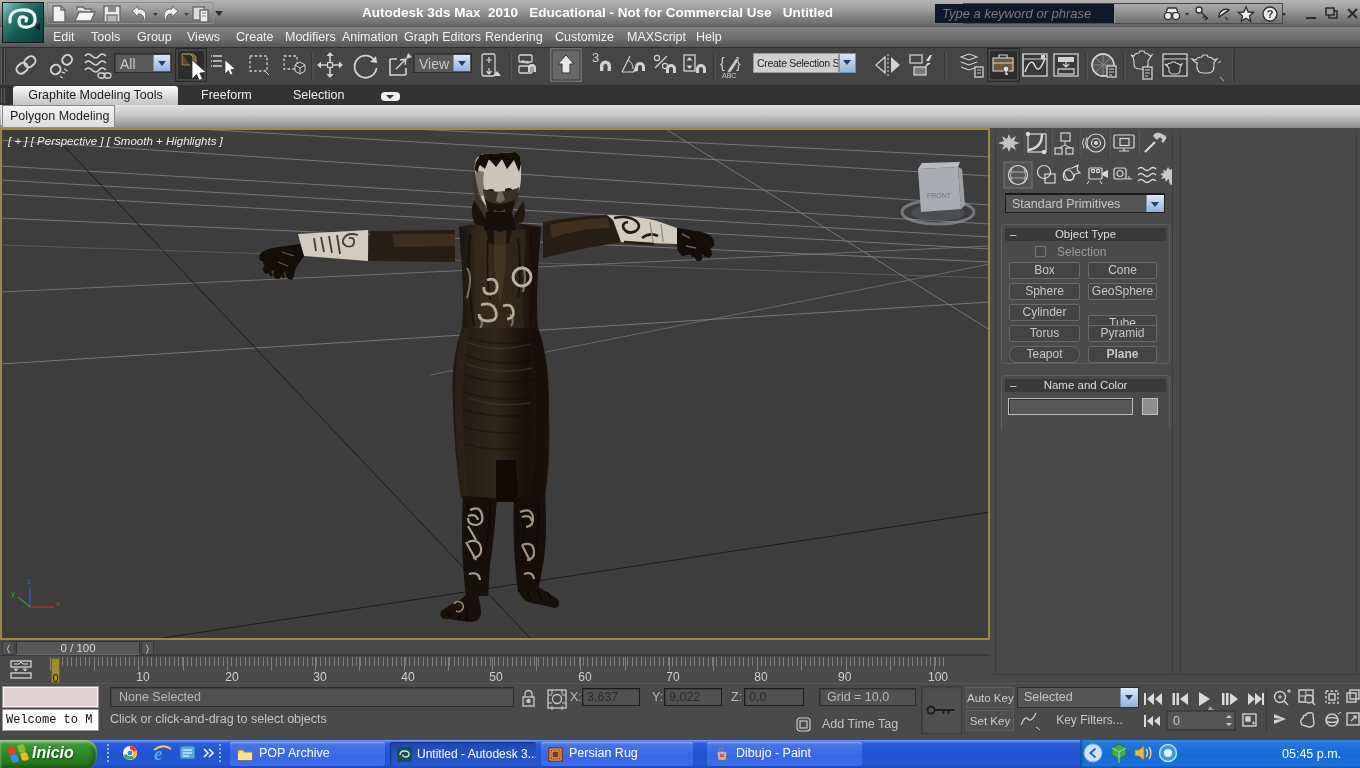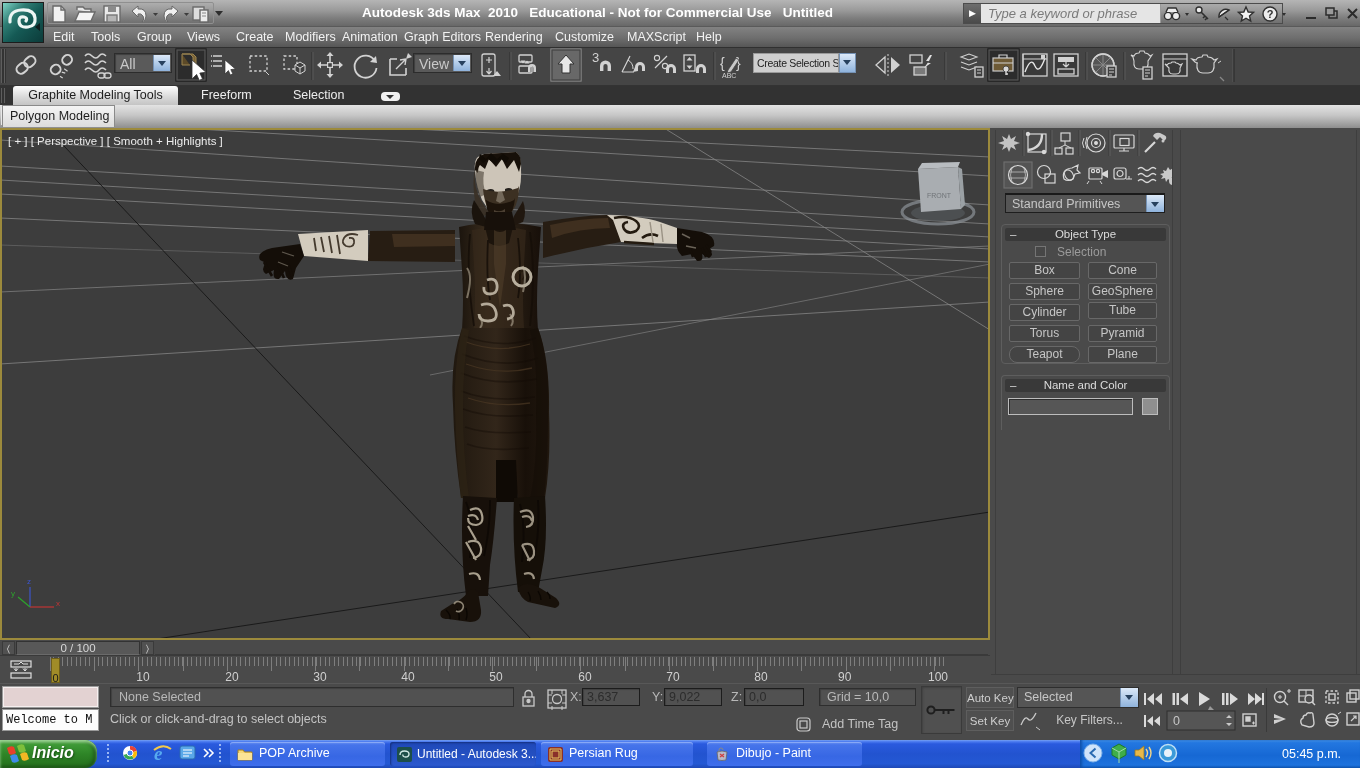--- a/index.html
+++ b/index.html
@@ -10,21 +10,21 @@
   #titlebar { left:0; top:0; width:1360px; height:26px;
     background:linear-gradient(180deg,#b5b5b5 0%,#9a9a9a 40%,#7d7d7d 70%,#686868 100%); }
   #logo { left:2px; top:2px; width:42px; height:41px;
     background:linear-gradient(135deg,#7fd4c6 0%,#2f7d74 30%,#155a55 55%,#0c3b3a 100%);
     border:1px solid #1c1c1c; z-index:30; }
   #qat { left:47px; top:2px; width:167px; height:22px; border:1px solid #8f8f8f; border-radius:2px; }
   .ttl { top:5px; height:16px; color:#fff; font-size:13.5px; font-weight:bold; white-space:pre; }
   
   #searchbox { left:963px; top:3px; width:320px; height:21px; border:1px solid #4c4c4c; background:transparent; }
   #searcharrow { left:964px; top:4px; width:17px; height:19px; background:linear-gradient(180deg,#6e6e6e,#4a4a4a); color:#fff; font-size:9px; line-height:19px; text-align:center; }
-  #searchfield { left:981px; top:4px; width:180px; height:19px; background:#e5e5e5; border-right:1px solid #9a9a9a; color:#7a7a7a; font-style:italic; font-size:13px; line-height:19px; padding-left:7px; }
+  #searchfield { left:935px; top:4px; width:180px; height:19px; background:#0f172a; border-right:1px solid #9a9a9a; color:#7a7a7a; font-style:italic; font-size:13px; line-height:19px; padding-left:7px; }
   
   #menubar { left:0; top:26px; width:1360px; height:21px;
     background:linear-gradient(180deg,#828282 0%,#6e6e6e 55%,#565656 100%); border-top:1px solid #5a5a5a; }
   .menu { top:30px; color:#f2f2f2; font-size:12.5px; }
   
   #toolbar { left:0; top:47px; width:1360px; height:39px; background:#454545; border-top:1px solid #303030; border-bottom:1px solid #333; }
   .grip { width:5px; background:repeating-linear-gradient(90deg,#5e5e5e 0 1px,#333 1px 3px); }
   .combo { height:20px; background:#5a5a5a; border:1px solid #2c2c2c; box-shadow:inset 1px 1px 1px #3e3e3e; color:#c9c9c9; font-size:14px; }
   .combo .cbtxt { position:absolute; left:5px; top:2px; }
   .cbbtn { position:absolute; right:1px; top:1px; bottom:1px; width:17px;
@@ -35,21 +35,21 @@
   #ribtab { left:13px; top:86px; width:165px; height:19px; background:linear-gradient(180deg,#fdfdfd,#d8d8d8 60%,#c4c4c4); border-radius:3px 3px 0 0; color:#1d1d1d; font-size:12.5px; text-align:center; line-height:19px; }
   .ribname { top:88px; color:#ededed; font-size:12.5px; }
   #ribpill { left:381px; top:92px; width:19px; height:9px; background:#f0f0f0; border-radius:4px; }
   #ribpill:after { content:""; position:absolute; left:5px; top:3px; border-left:4px solid transparent; border-right:4px solid transparent; border-top:4px solid #333; }
   
   #pmrow { left:0; top:105px; width:1360px; height:23px; background:linear-gradient(180deg,#e3e3e3 0%,#c6c6c6 45%,#a8a8a8 75%,#8e8e8e 100%); }
   #pmtab { left:2px; top:105px; width:113px; height:22px; background:linear-gradient(180deg,#f4f4f4,#dcdcdc); border:1px solid #8a8a8a; border-bottom:none; color:#1d1d1d; font-size:12.5px; padding:3px 0 0 7px; }
   
   #viewport { left:0; top:128px; width:990px; height:512px; background:#9c8a3c; }
   #vpinner { position:absolute; left:2px; top:2px; width:986px; height:508px; background:#3d3d3d; overflow:hidden; }
-  #vplabel { position:absolute; left:6px; top:5px; color:#ececec; font-size:11.5px; }
+  #vplabel { position:absolute; left:6px; top:5px; color:#ececec; font-size:11.5px;font-style:italic; }
   
   #cmdpanel { left:990px; top:128px; width:370px; height:555px; background:#4a4a4a; }
   .rollout { position:absolute; border:1px solid #5e5e5e; border-radius:4px; }
   .rollhdr { position:absolute; left:3px; top:3px; right:3px; height:13px; background:#393939; color:#dcdcdc; font-size:11.5px; text-align:center; line-height:13px; border-radius:2px; }
   .rollhdr .minus { position:absolute; left:5px; top:0; }
   .cpbtn { position:absolute; width:71px; height:17px; background:#444; border:1px solid #686868; border-radius:2px; color:#c6c6c6; font-size:12px; text-align:center; line-height:15px; }
   
   #timeslider { left:0; top:640px; width:990px; height:16px; background:#4a4a4a; border-bottom:1px solid #3a3a3a; }
   #trackbar { left:0; top:657px; width:990px; height:26px; background:#4a4a4a; }
   #statusrow { left:0; top:683px; width:1360px; height:57px; background:#4a4a4a; border-top:1px solid #585858; }
@@ -588,25 +588,25 @@
 <div class="abs rollout" style="left:1001px;top:224px;width:169px;height:140px;">
   <div class="rollhdr"><span class="minus">–</span>Object Type</div>
 </div>
 <div class="abs" style="left:1035px;top:246px;width:11px;height:11px;background:#474747;border:1px solid #757575;"></div>
 <div class="abs" style="left:1057px;top:245px;color:#9b9b9b;font-size:12px;">Selection</div>
 <div class="abs cpbtn" style="left:1009px;top:262px;">Box</div>
 <div class="abs cpbtn" style="left:1088px;top:262px;width:69px;">Cone</div>
 <div class="abs cpbtn" style="left:1009px;top:283px;">Sphere</div>
 <div class="abs cpbtn" style="left:1088px;top:283px;width:69px;">GeoSphere</div>
 <div class="abs cpbtn" style="left:1009px;top:304px;">Cylinder</div>
-<div class="abs cpbtn" style="left:1088px;top:302px;width:69px;">Tube</div>
+<div class="abs cpbtn" style="left:1088px;top:315px;width:69px;">Tube</div>
 <div class="abs cpbtn" style="left:1009px;top:325px;">Torus</div>
 <div class="abs cpbtn" style="left:1088px;top:325px;width:69px;">Pyramid</div>
 <div class="abs cpbtn" style="left:1009px;top:346px;border-radius:8px;">Teapot</div>
-<div class="abs cpbtn" style="left:1088px;top:346px;width:69px;">Plane</div>
+<div class="abs cpbtn" style="left:1088px;top:346px;width:69px;font-weight:bold;">Plane</div>
 
 <div class="abs rollout" style="left:1001px;top:375px;width:169px;height:55px;border-bottom:none;border-radius:4px 4px 0 0;">
   <div class="rollhdr"><span class="minus">–</span>Name and Color</div>
 </div>
 <div class="abs" style="left:1008px;top:398px;width:125px;height:17px;background:#565656;border:1px solid #bdbdbd;box-shadow:inset 1px 1px 0 #2e2e2e;"></div>
 <div class="abs" style="left:1142px;top:398px;width:16px;height:17px;background:#8f8f8f;border:1px solid #bdbdbd;"></div>
 
 <div class="abs" id="timeslider"></div>
 <div class="abs sbtn" style="left:2px;top:641px;width:13px;height:14px;line-height:13px;font-size:10px;background:#515151;border:1px solid #3a3a3a;color:#ccc;">〈</div>
 <div class="abs" style="left:16px;top:641px;width:124px;height:14px;background:#585858;border:1px solid #333;border-bottom-color:#6a6a6a;color:#d8d8d8;font-size:11.5px;text-align:center;line-height:13px;">0 / 100</div>

